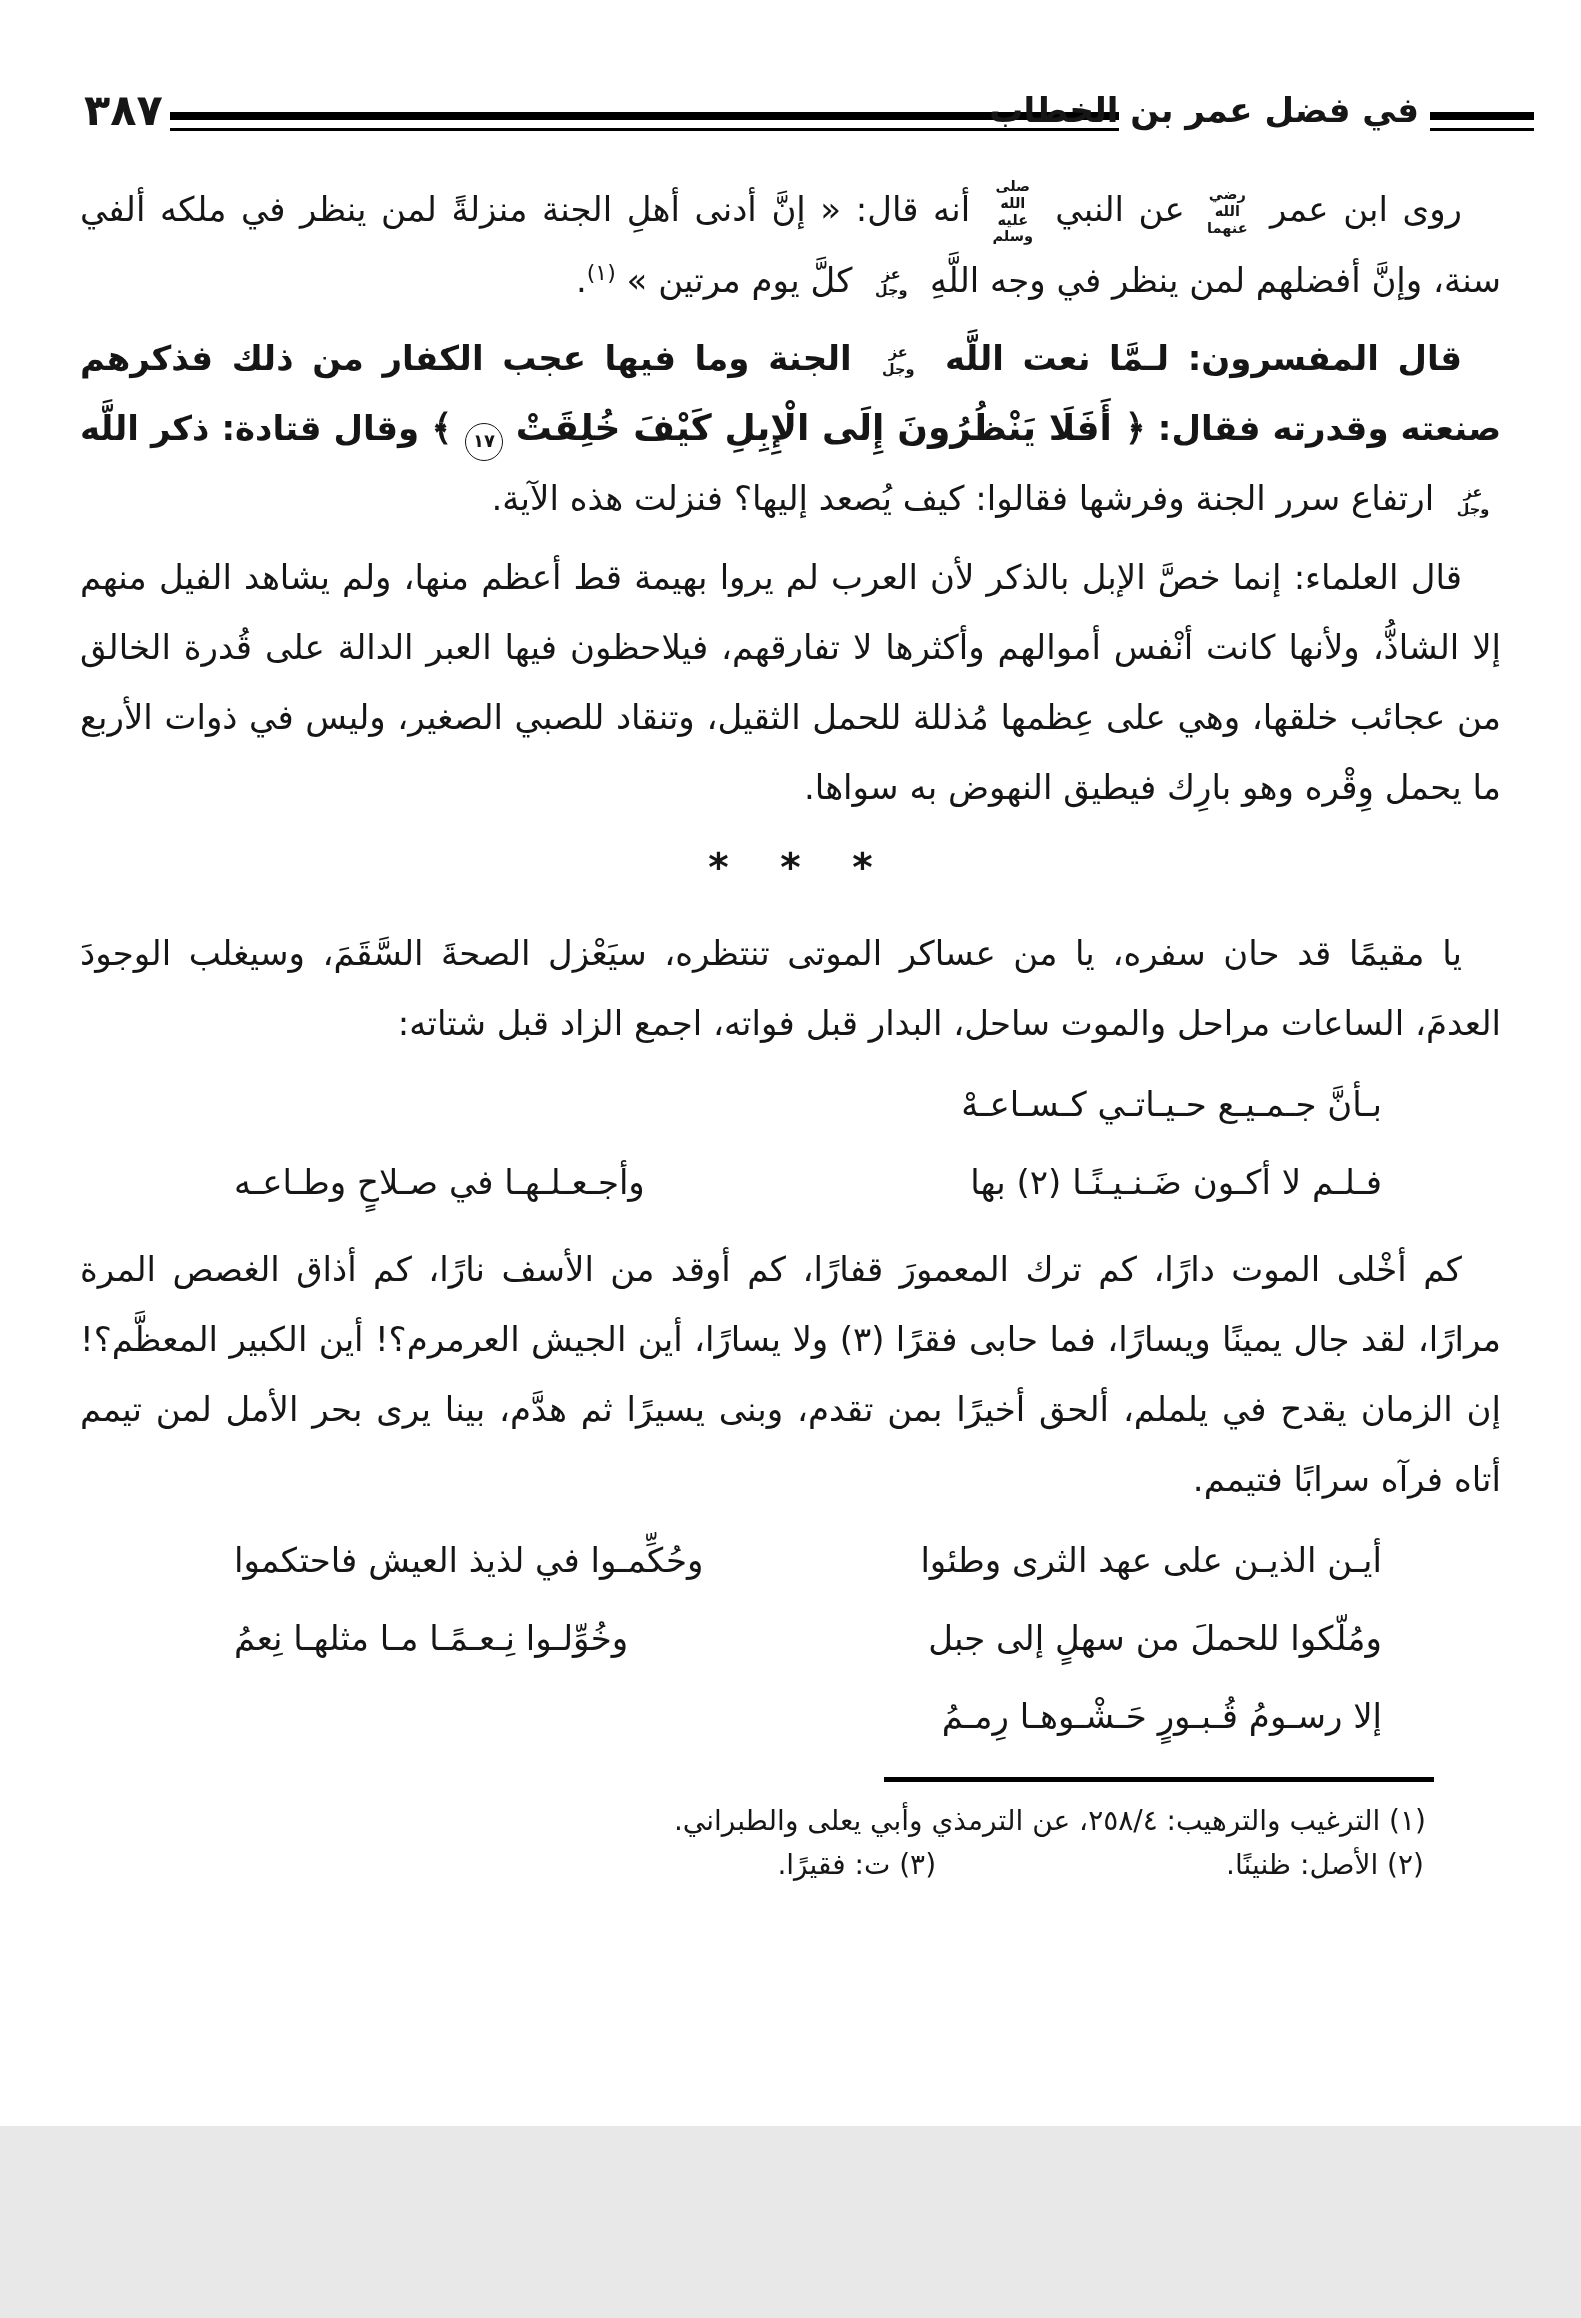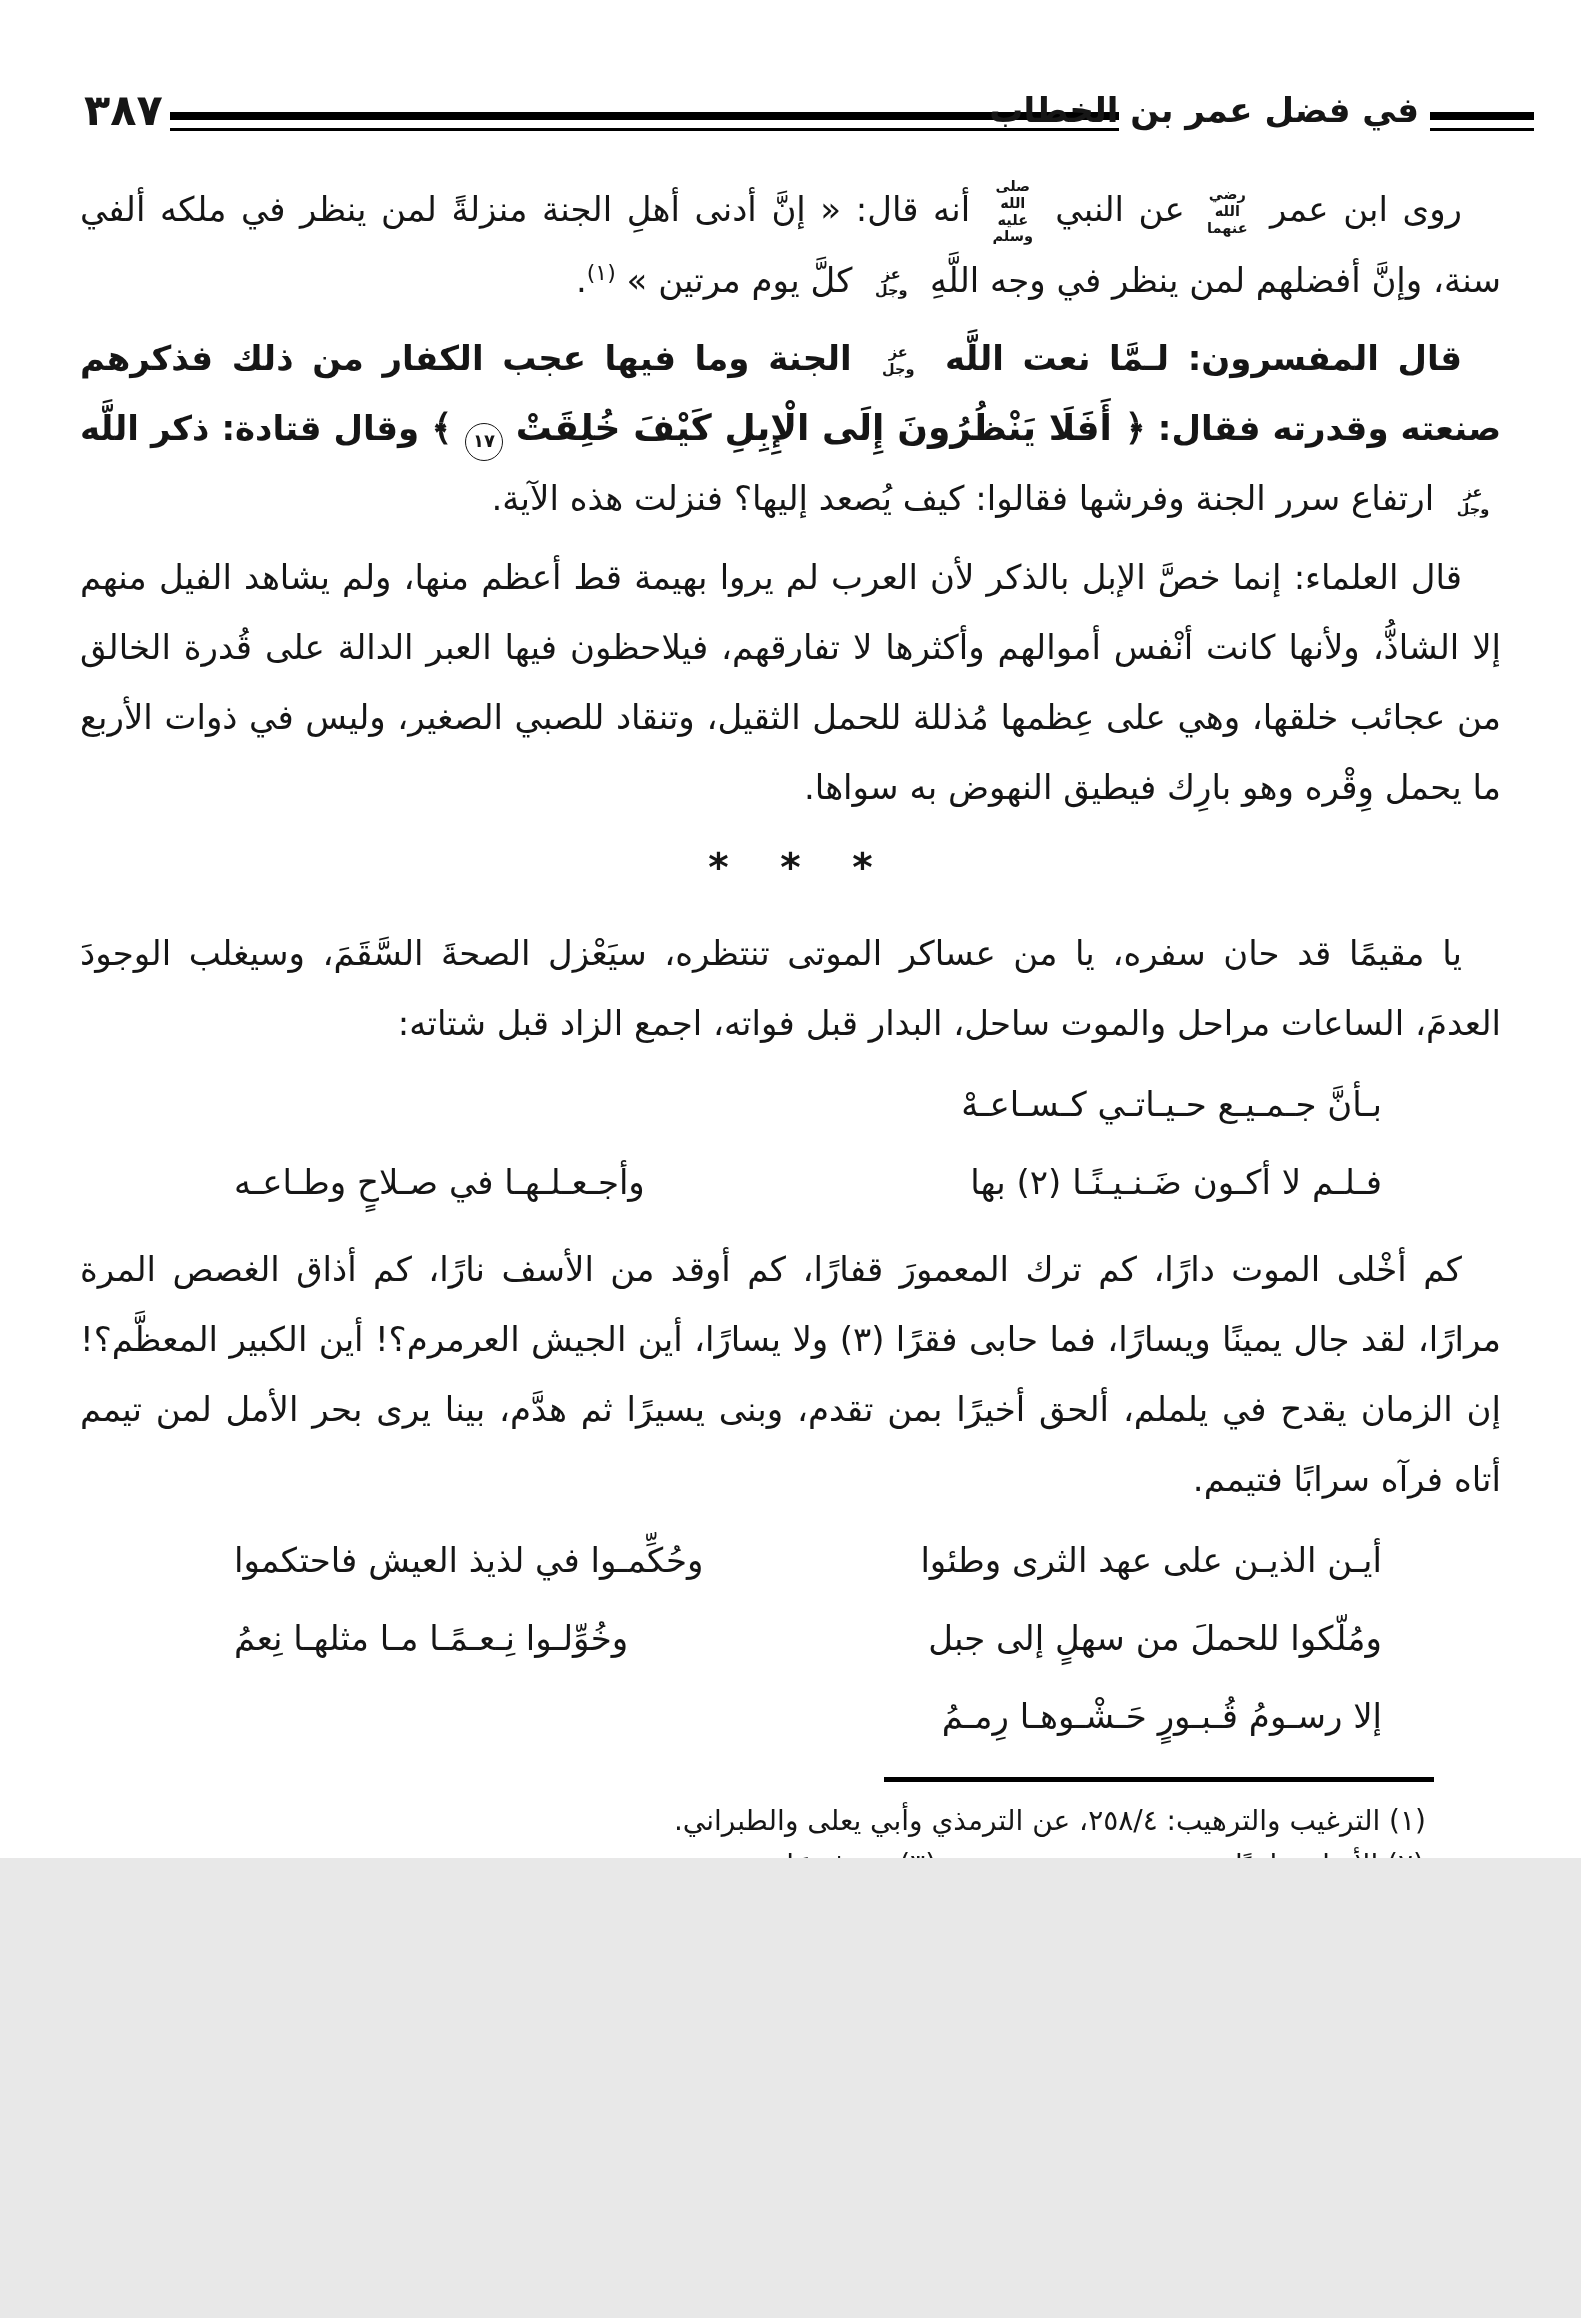--- a/index.html
+++ b/index.html
@@ -1,18 +1,18 @@
 <!DOCTYPE html>
 <html lang="ar" dir="rtl" style="font-size:13.6px"><head>
 <meta charset="utf-8">
 <style>
   html,body{margin:0;padding:0;background:#e8e8e8;}
   .page{
     position:relative;
-    width:1582px;height:1858px;
+    width:1582px;height:2126px;
     background:#ffffff;
     font-family:"DejaVu Sans",sans-serif;
     color:#161616;
     overflow:hidden;
     direction:rtl;
     text-decoration:underline;
   }
   
   .header{position:absolute;top:78px;left:0;right:0;height:85px;}
   .page-number{

